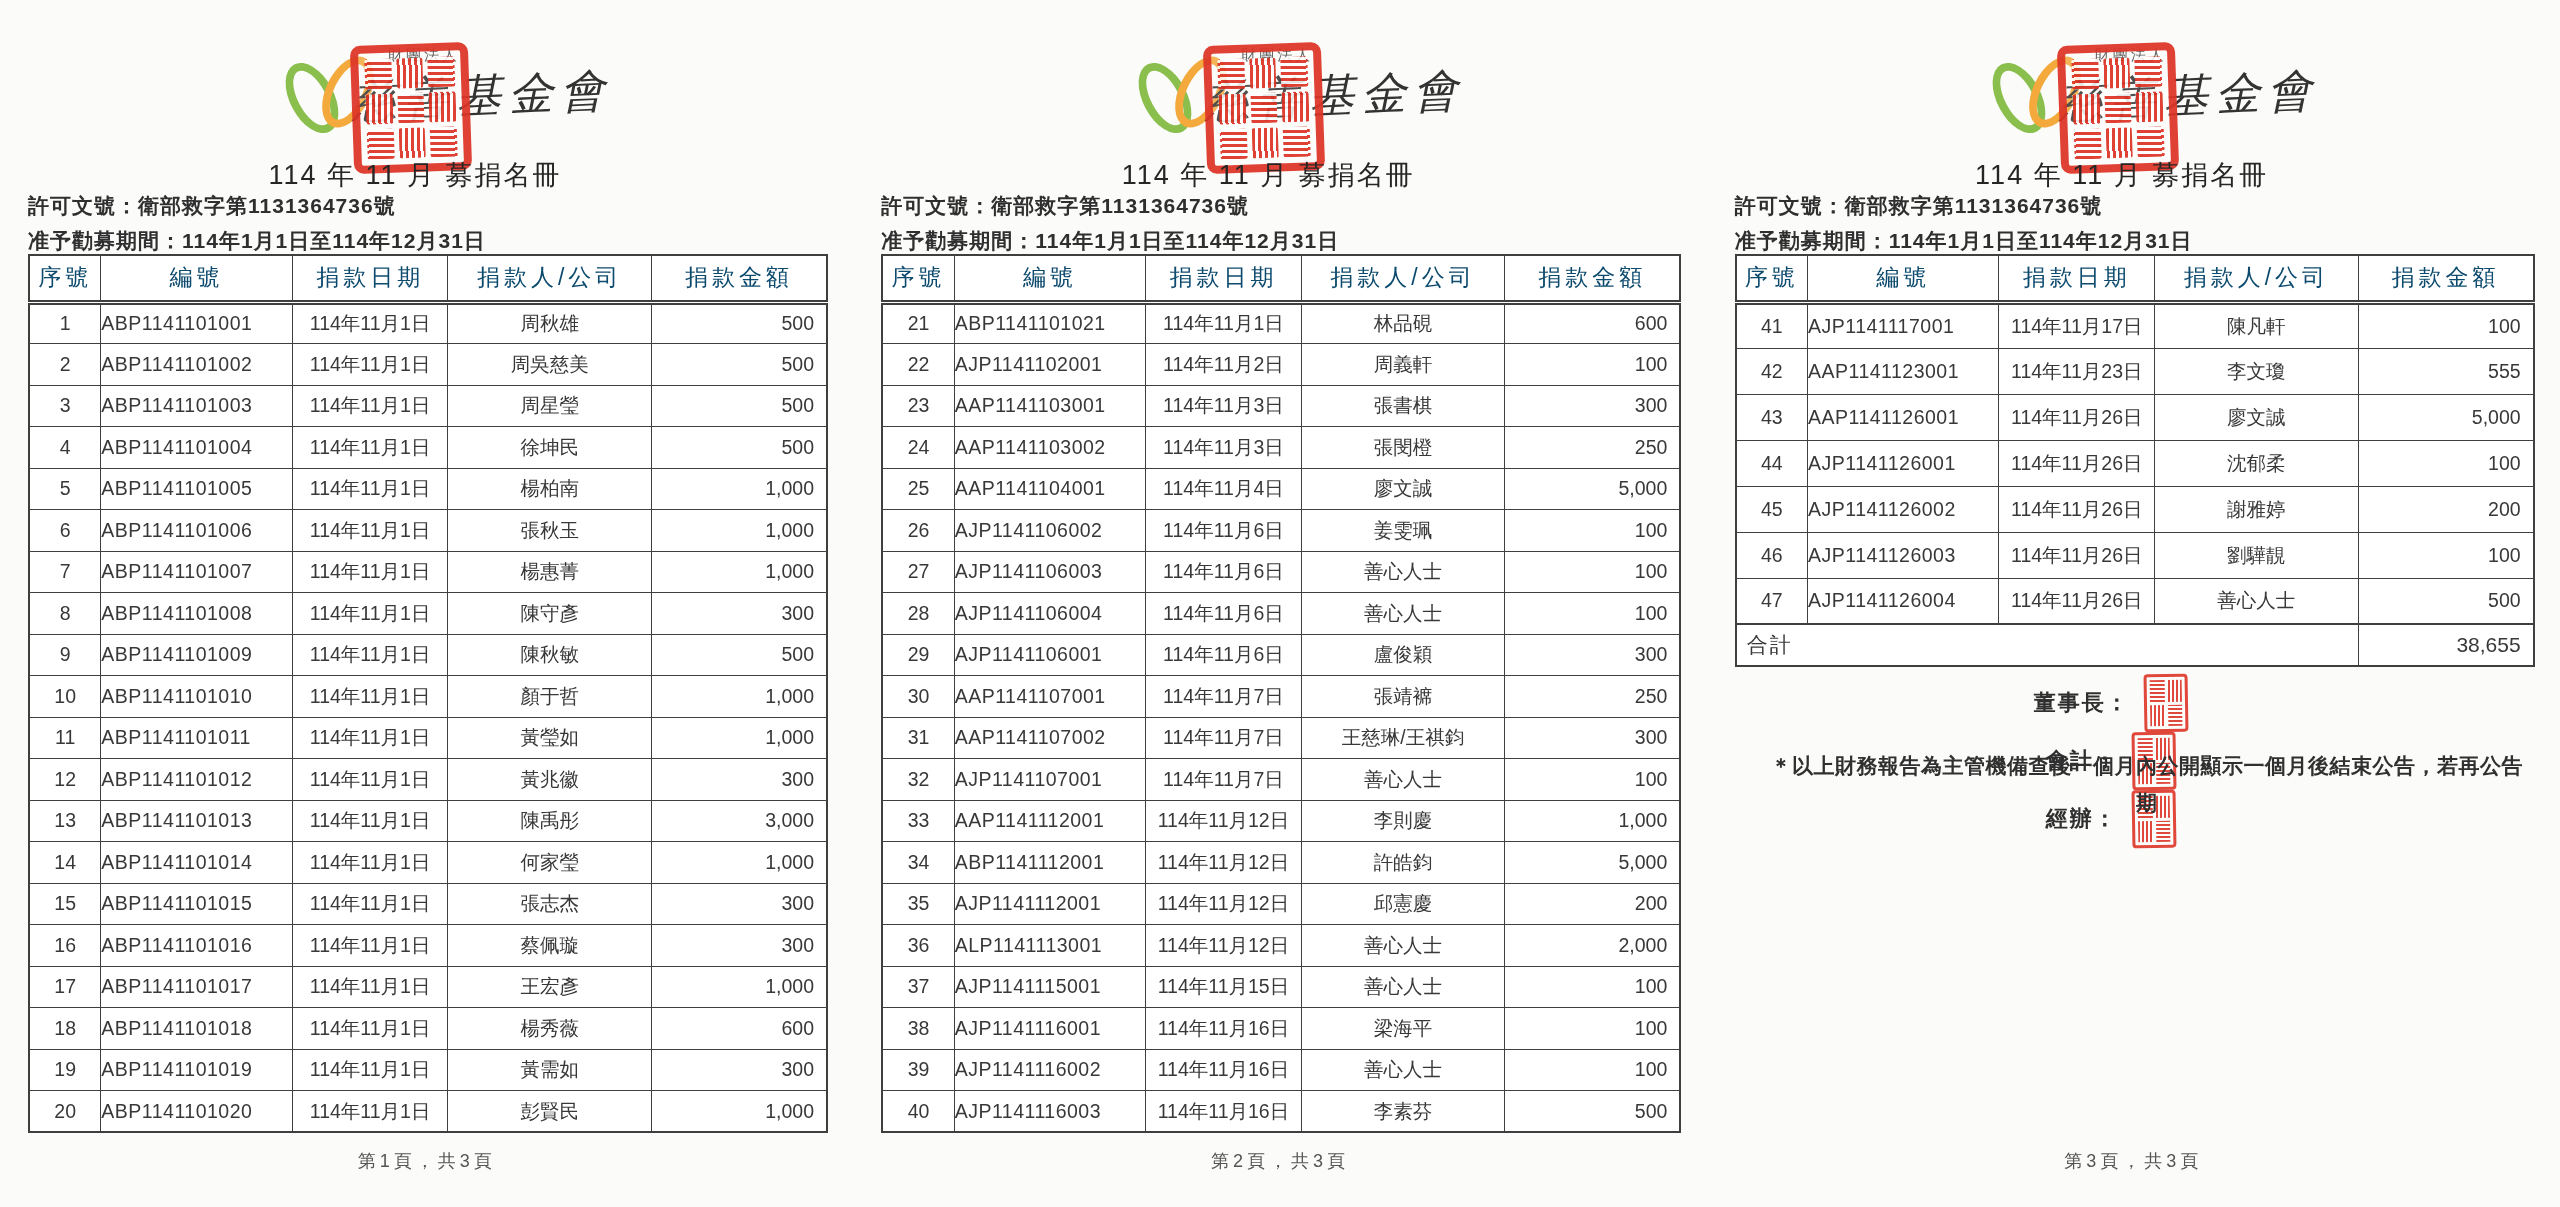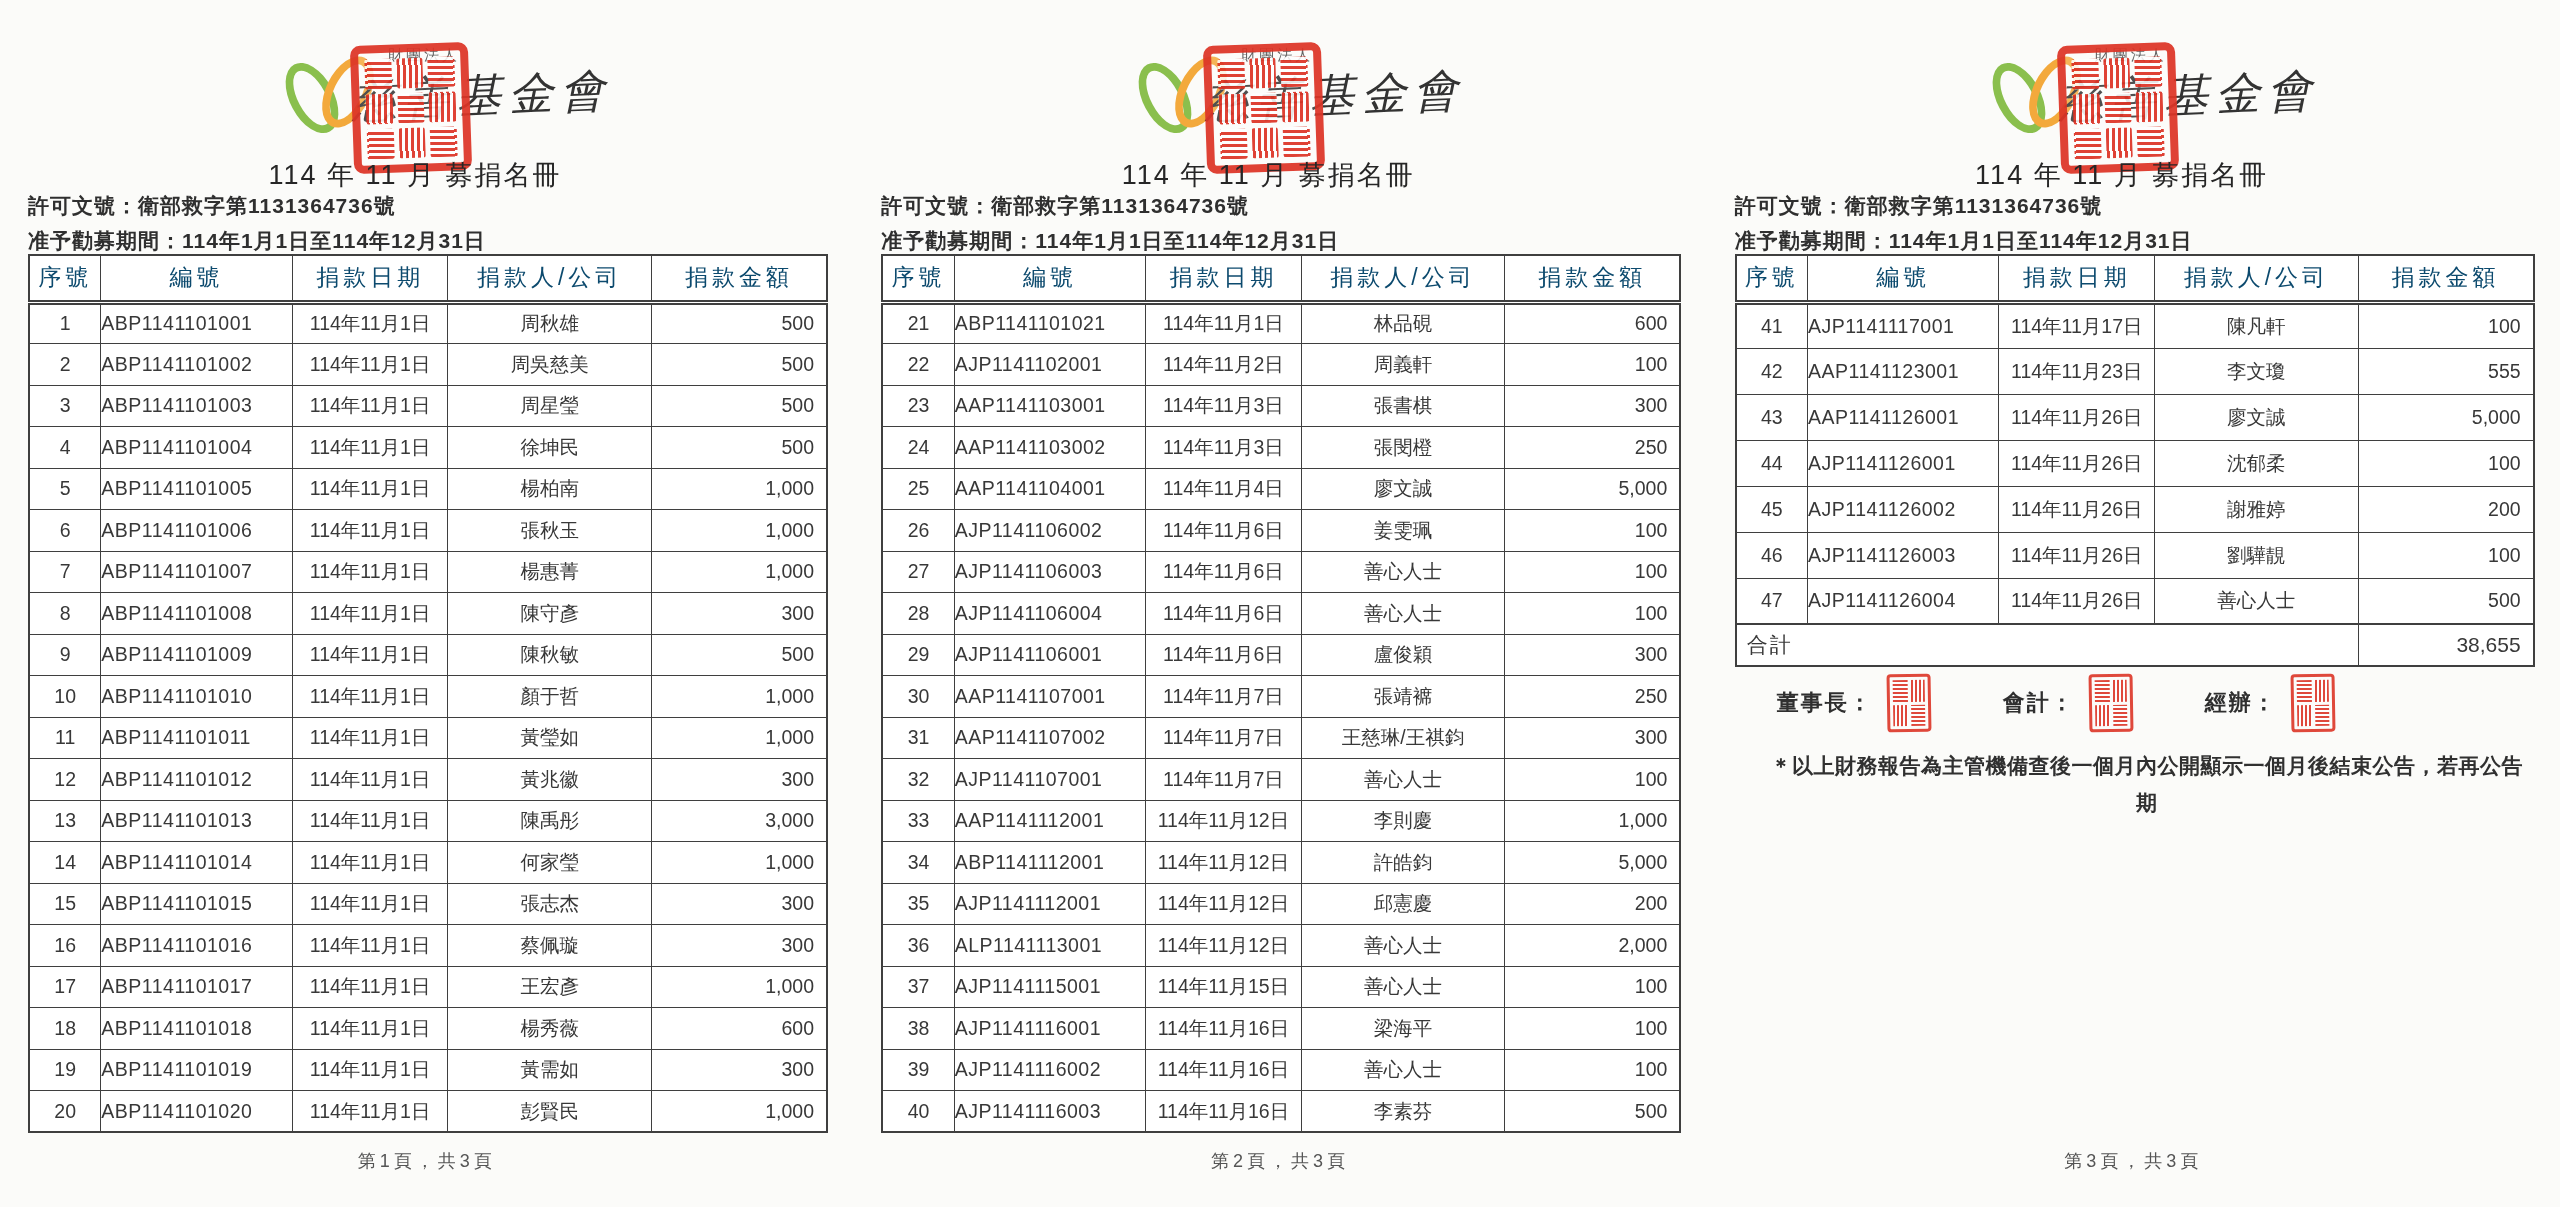--- a/index.html
+++ b/index.html
@@ -49,21 +49,21 @@
   .p3  .roster td{height:46px;}
   .c-no{width:9%;text-align:center;font-size:21px;}
   .c-code{width:24%;letter-spacing:.5px;}
   .c-date{width:19.5%;text-align:center;}
   .c-donor{width:25.5%;text-align:center;font-size:19px;}
   .c-amount{width:22%;text-align:right;padding-right:12px;}
   .total-row td{height:42px !important;font-size:21px;border-top:2.5px solid var(--line);}
   .total-label{text-align:left;padding-left:10px;letter-spacing:2px;}
 
   
-  .sig-row{position:absolute;top:668px;left:70px;width:740px;display:flex;align-items:center;}
+  .sig-row{position:absolute;top:668px;left:70px;width:740px;display:flex;align-items:center;flex-direction:column;}
   .sig-group{display:flex;align-items:center;margin-right:72px;}
   .sig-label{font-size:22px;font-weight:700;letter-spacing:2px;margin-right:14px;}
   .small-seal{width:44px;height:58px;border:3px solid var(--red);border-radius:4px;
     display:grid;grid-template-columns:1fr 1fr;grid-template-rows:1fr 1fr;gap:3px;padding:3px;
     transform:rotate(-1deg);opacity:.9;}
   .small-seal i{display:block;
     background:repeating-linear-gradient(0deg,var(--red) 0 2px,rgba(255,255,255,.9) 2px 4px);}
   .small-seal i:nth-child(2),.small-seal i:nth-child(3){
     background:repeating-linear-gradient(90deg,var(--red) 0 2px,rgba(255,255,255,.9) 2px 4px);}
   .footnote{position:absolute;top:742px;left:60px;width:760px;text-align:center;

